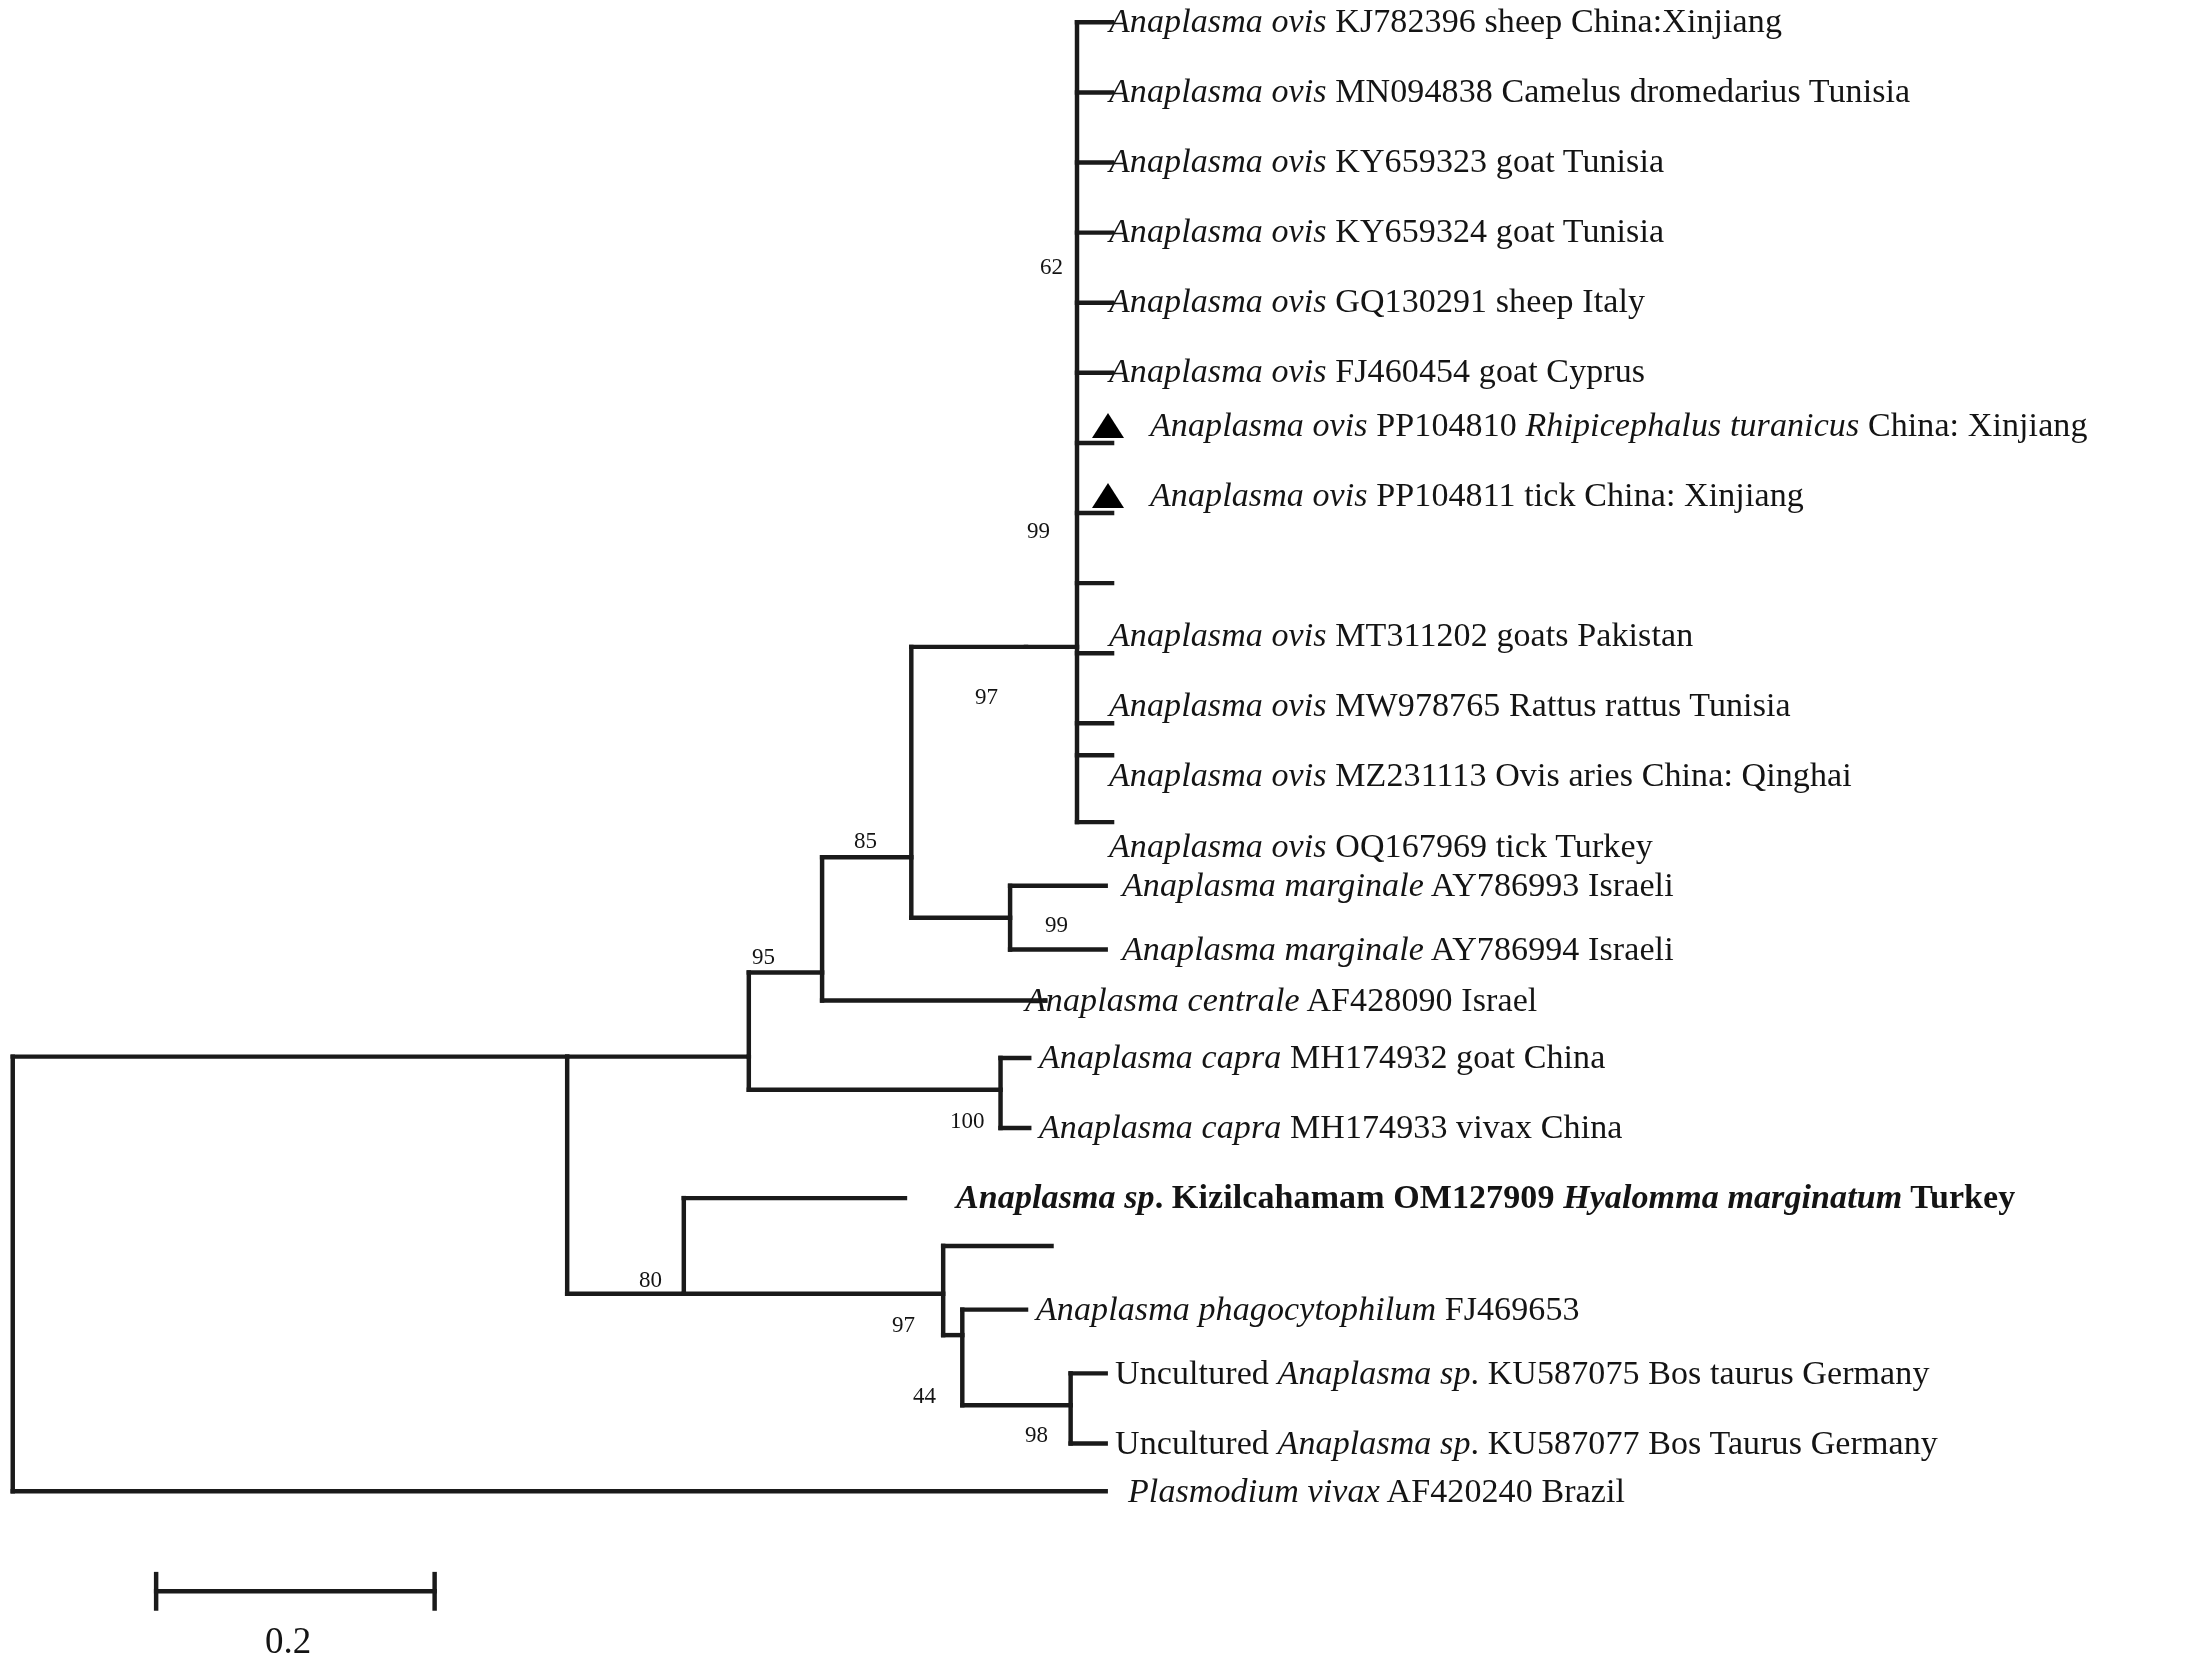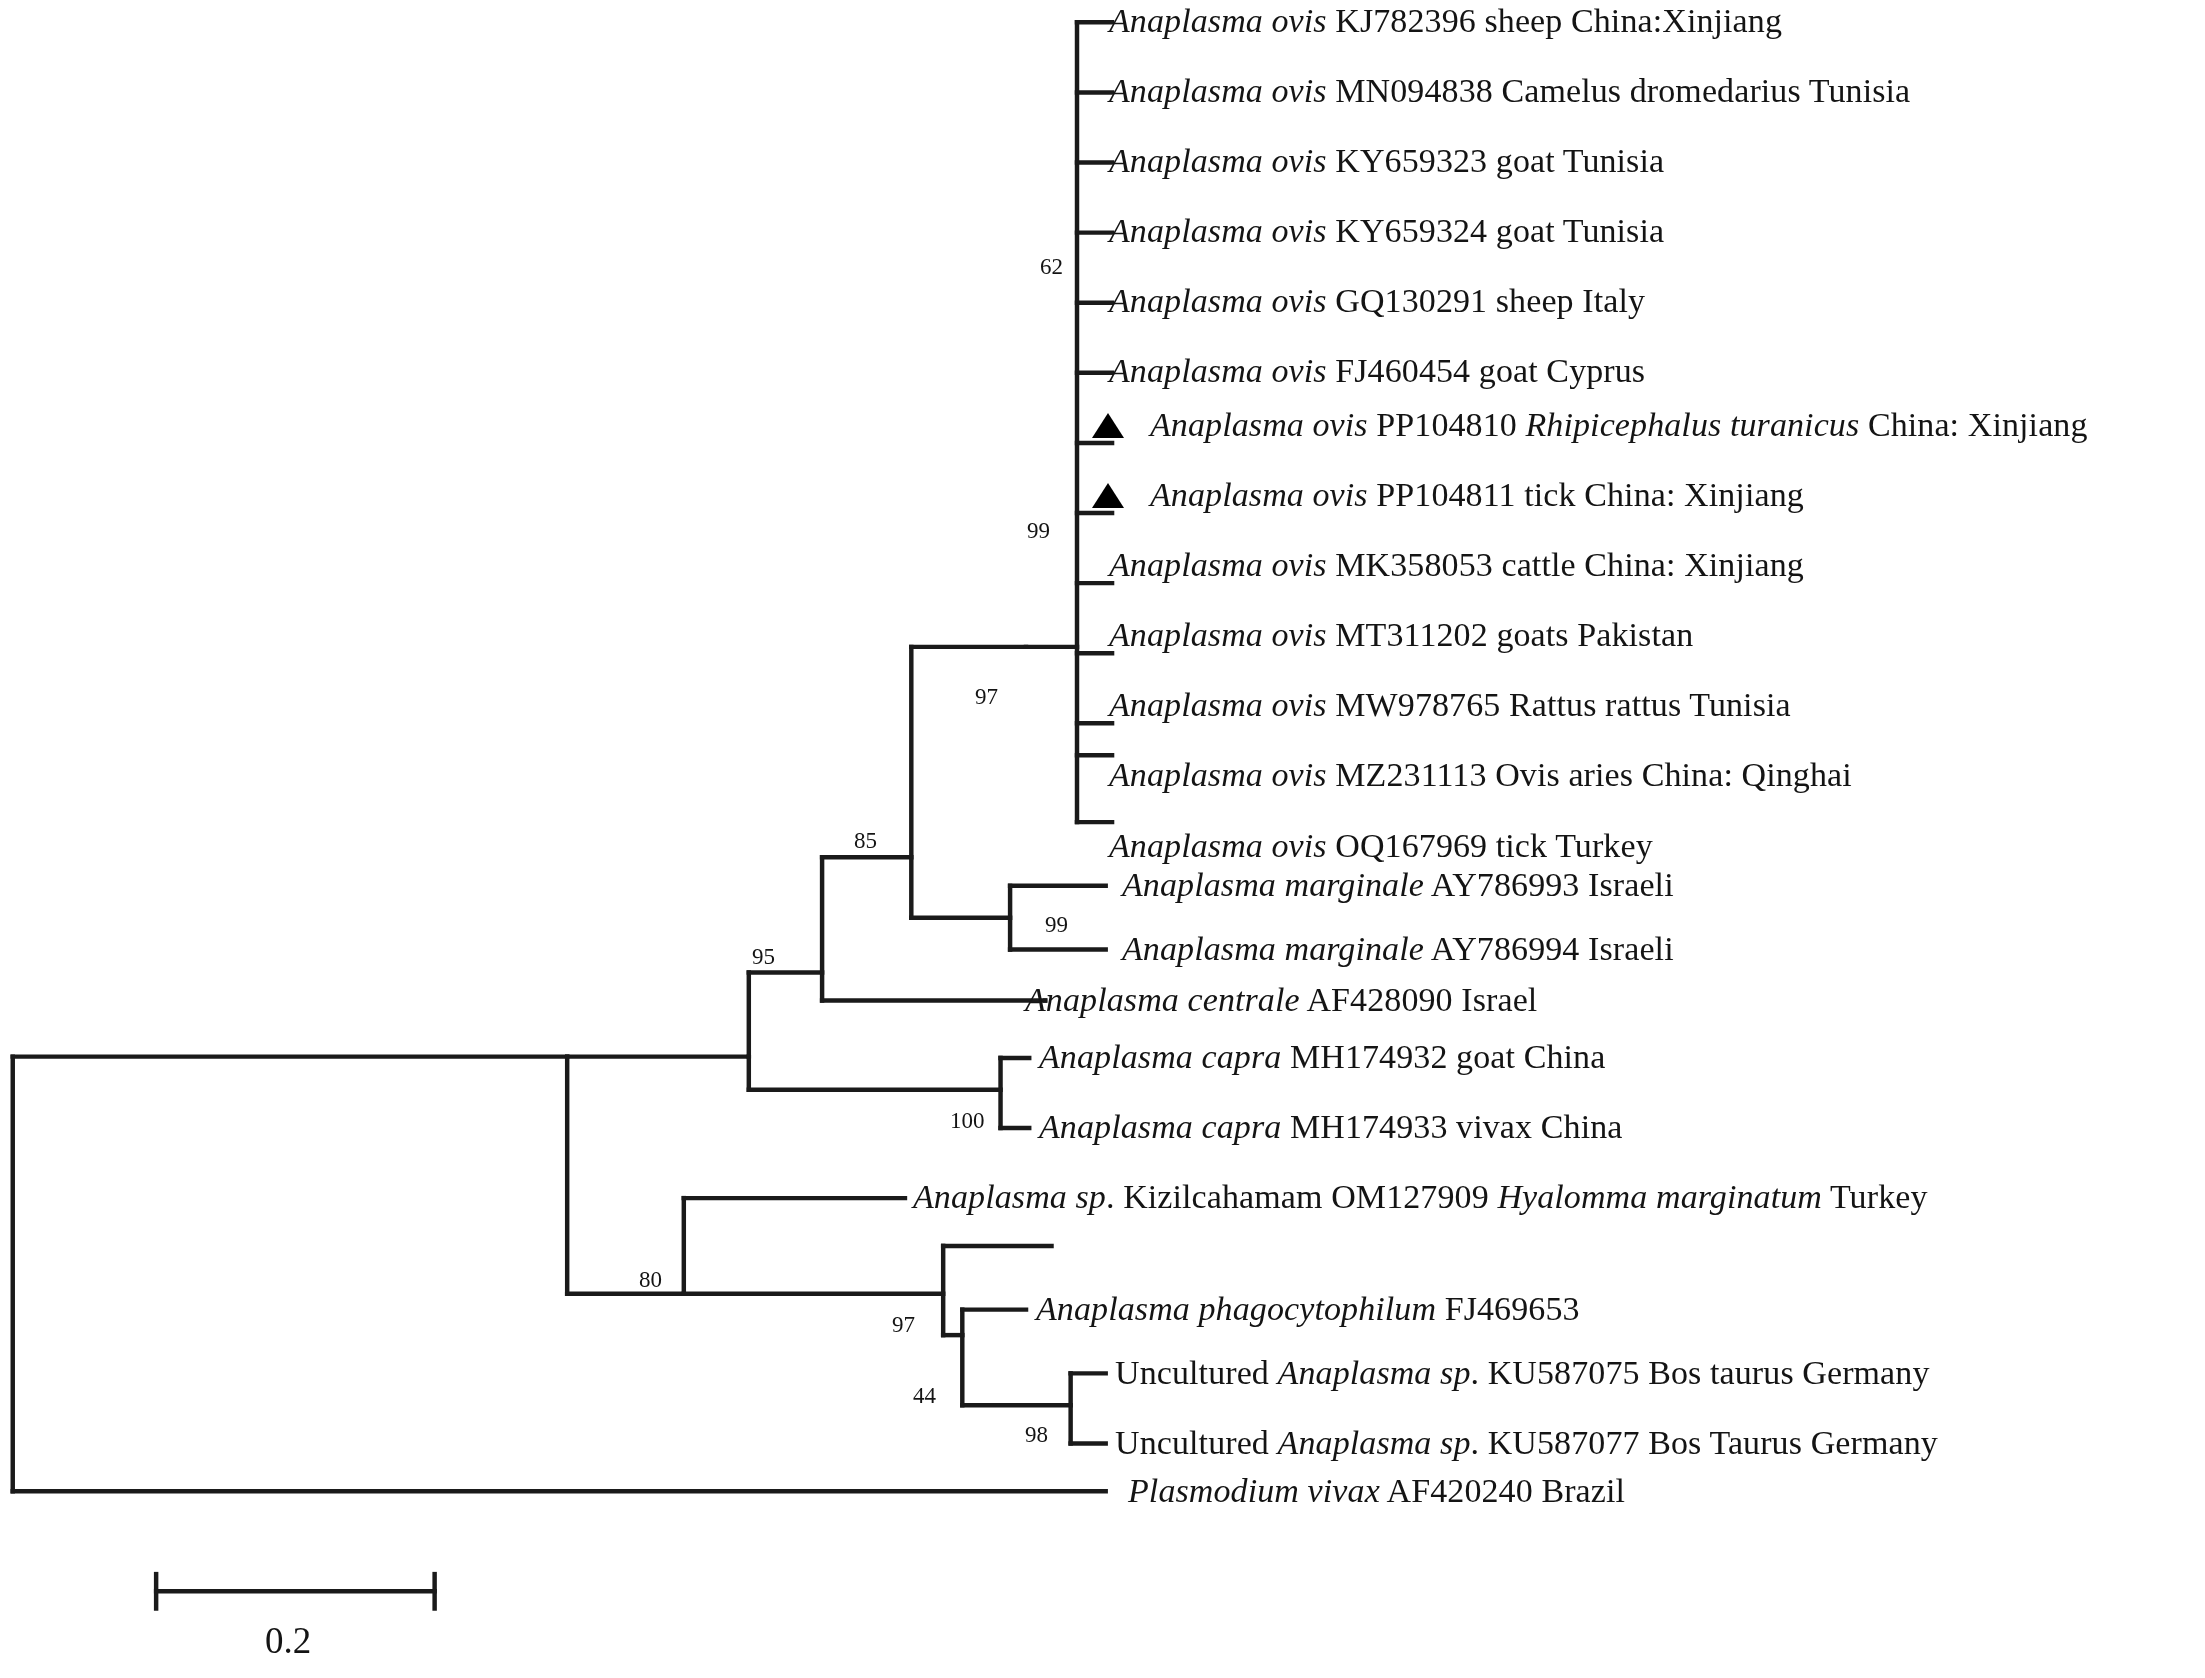--- a/index.html
+++ b/index.html
@@ -124,35 +124,34 @@
   <div class="taxon" style="left:1109px;top:214px;"><span class="it">Anaplasma ovis</span><span class="rm"> KY659324 goat Tunisia</span></div>
   <div class="taxon" style="left:1109px;top:284px;"><span class="it">Anaplasma ovis</span><span class="rm"> GQ130291 sheep Italy</span></div>
   <div class="taxon" style="left:1109px;top:354px;"><span class="it">Anaplasma ovis</span><span class="rm"> FJ460454 goat Cyprus</span></div>
 
   <div class="tri" style="left:1092px;top:413px;"></div>
   <div class="taxon" style="left:1150px;top:408px;"><span class="it">Anaplasma ovis</span><span class="rm"> PP104810 </span><span class="it">Rhipicephalus turanicus</span><span class="rm"> China: Xinjiang</span></div>
 
   <div class="tri" style="left:1092px;top:483px;"></div>
   <div class="taxon" style="left:1150px;top:478px;"><span class="it">Anaplasma ovis</span><span class="rm"> PP104811 tick China: Xinjiang</span></div>
 
-  <div class="taxon" style="left:1109px;top:548px;"><span class="it">Anaplasma ovis</span><span class="rm"> MK358053 cattle China: Xinjiang</span></div>
   <div class="taxon" style="left:1109px;top:618px;"><span class="it">Anaplasma ovis</span><span class="rm"> MT311202 goats Pakistan</span></div>
   <div class="taxon" style="left:1109px;top:688px;"><span class="it">Anaplasma ovis</span><span class="rm"> MW978765 Rattus rattus Tunisia</span></div>
   <div class="taxon" style="left:1109px;top:758px;"><span class="it">Anaplasma ovis</span><span class="rm"> MZ231113 Ovis aries China: Qinghai</span></div>
   <div class="taxon" style="left:1109px;top:829px;"><span class="it">Anaplasma ovis</span><span class="rm"> OQ167969 tick Turkey</span></div>
 
   <div class="taxon" style="left:1122px;top:868px;"><span class="it">Anaplasma marginale</span><span class="rm"> AY786993 Israeli</span></div>
   <div class="taxon" style="left:1122px;top:932px;"><span class="it">Anaplasma marginale</span><span class="rm"> AY786994 Israeli</span></div>
 
   <div class="taxon" style="left:1025px;top:983px;"><span class="it">Anaplasma centrale</span><span class="rm"> AF428090 Israel</span></div>
 
   <div class="taxon" style="left:1039px;top:1040px;"><span class="it">Anaplasma capra</span><span class="rm"> MH174932 goat China</span></div>
   <div class="taxon" style="left:1039px;top:1110px;"><span class="it">Anaplasma capra</span><span class="rm"> MH174933 vivax China</span></div>
 
-  <div class="taxon" style="left:913px;top:1180px;"><span class="it">Anaplasma sp</span><span class="rm">. Kizilcahamam OM127909 </span><span class="it">Hyalomma marginatum</span><span class="rm"> Turkey</span></div>
+  <div class="taxon" style="left:956px;top:1180px;font-weight:bold;"><span class="it">Anaplasma sp</span><span class="rm">. Kizilcahamam OM127909 </span><span class="it">Hyalomma marginatum</span><span class="rm"> Turkey</span></div>
 
   <div class="taxon" style="left:1036px;top:1292px;"><span class="it">Anaplasma phagocytophilum</span><span class="rm"> FJ469653</span></div>
 
   <div class="taxon" style="left:1115px;top:1356px;"><span class="rm">Uncultured </span><span class="it">Anaplasma sp</span><span class="rm">. KU587075 Bos taurus Germany</span></div>
   <div class="taxon" style="left:1115px;top:1426px;"><span class="rm">Uncultured </span><span class="it">Anaplasma sp</span><span class="rm">. KU587077 Bos Taurus Germany</span></div>
 
   <div class="taxon" style="left:1128px;top:1474px;"><span class="it">Plasmodium vivax</span><span class="rm"> AF420240 Brazil</span></div>
 
   <div class="boot" style="left:1040px;top:255px;">62</div>
   <div class="boot" style="left:1027px;top:519px;">99</div>

